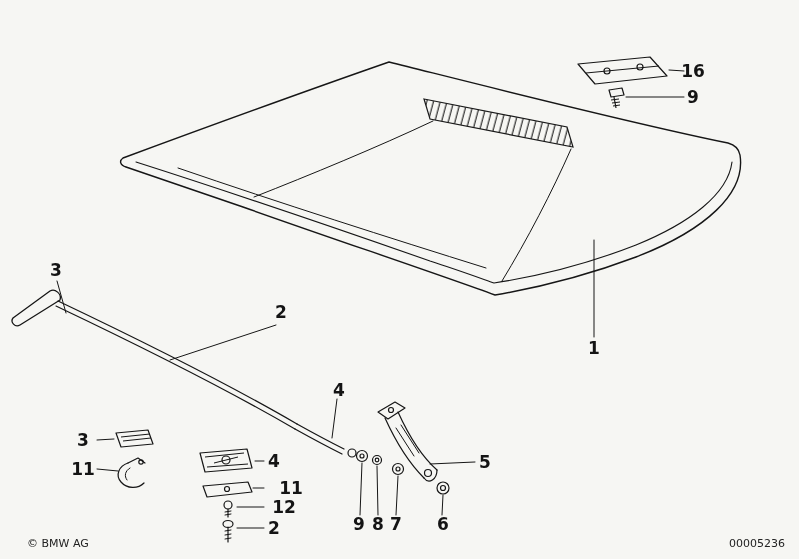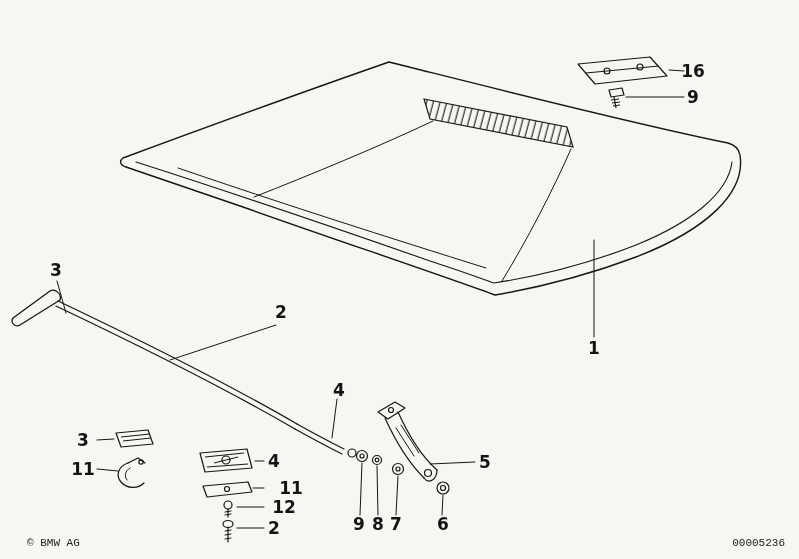--- a/index.html
+++ b/index.html
@@ -18,21 +18,20 @@
     font-weight:bold;
     color:#141414;
     white-space:nowrap;
     user-select:none;
   }
   .footer-text{
     position:absolute;
     font-size:11px;
     color:#222;
     white-space:nowrap;
-    font-family:Liberation Mono, monospace;
   }
   .footer-left{left:27px;top:537px;}
   .footer-right{right:14px;top:537px;}
 </style>
 </head>
 <body>
 
 <div class="stage">
 
   <svg width="799" height="559" viewBox="0 0 799 559">

